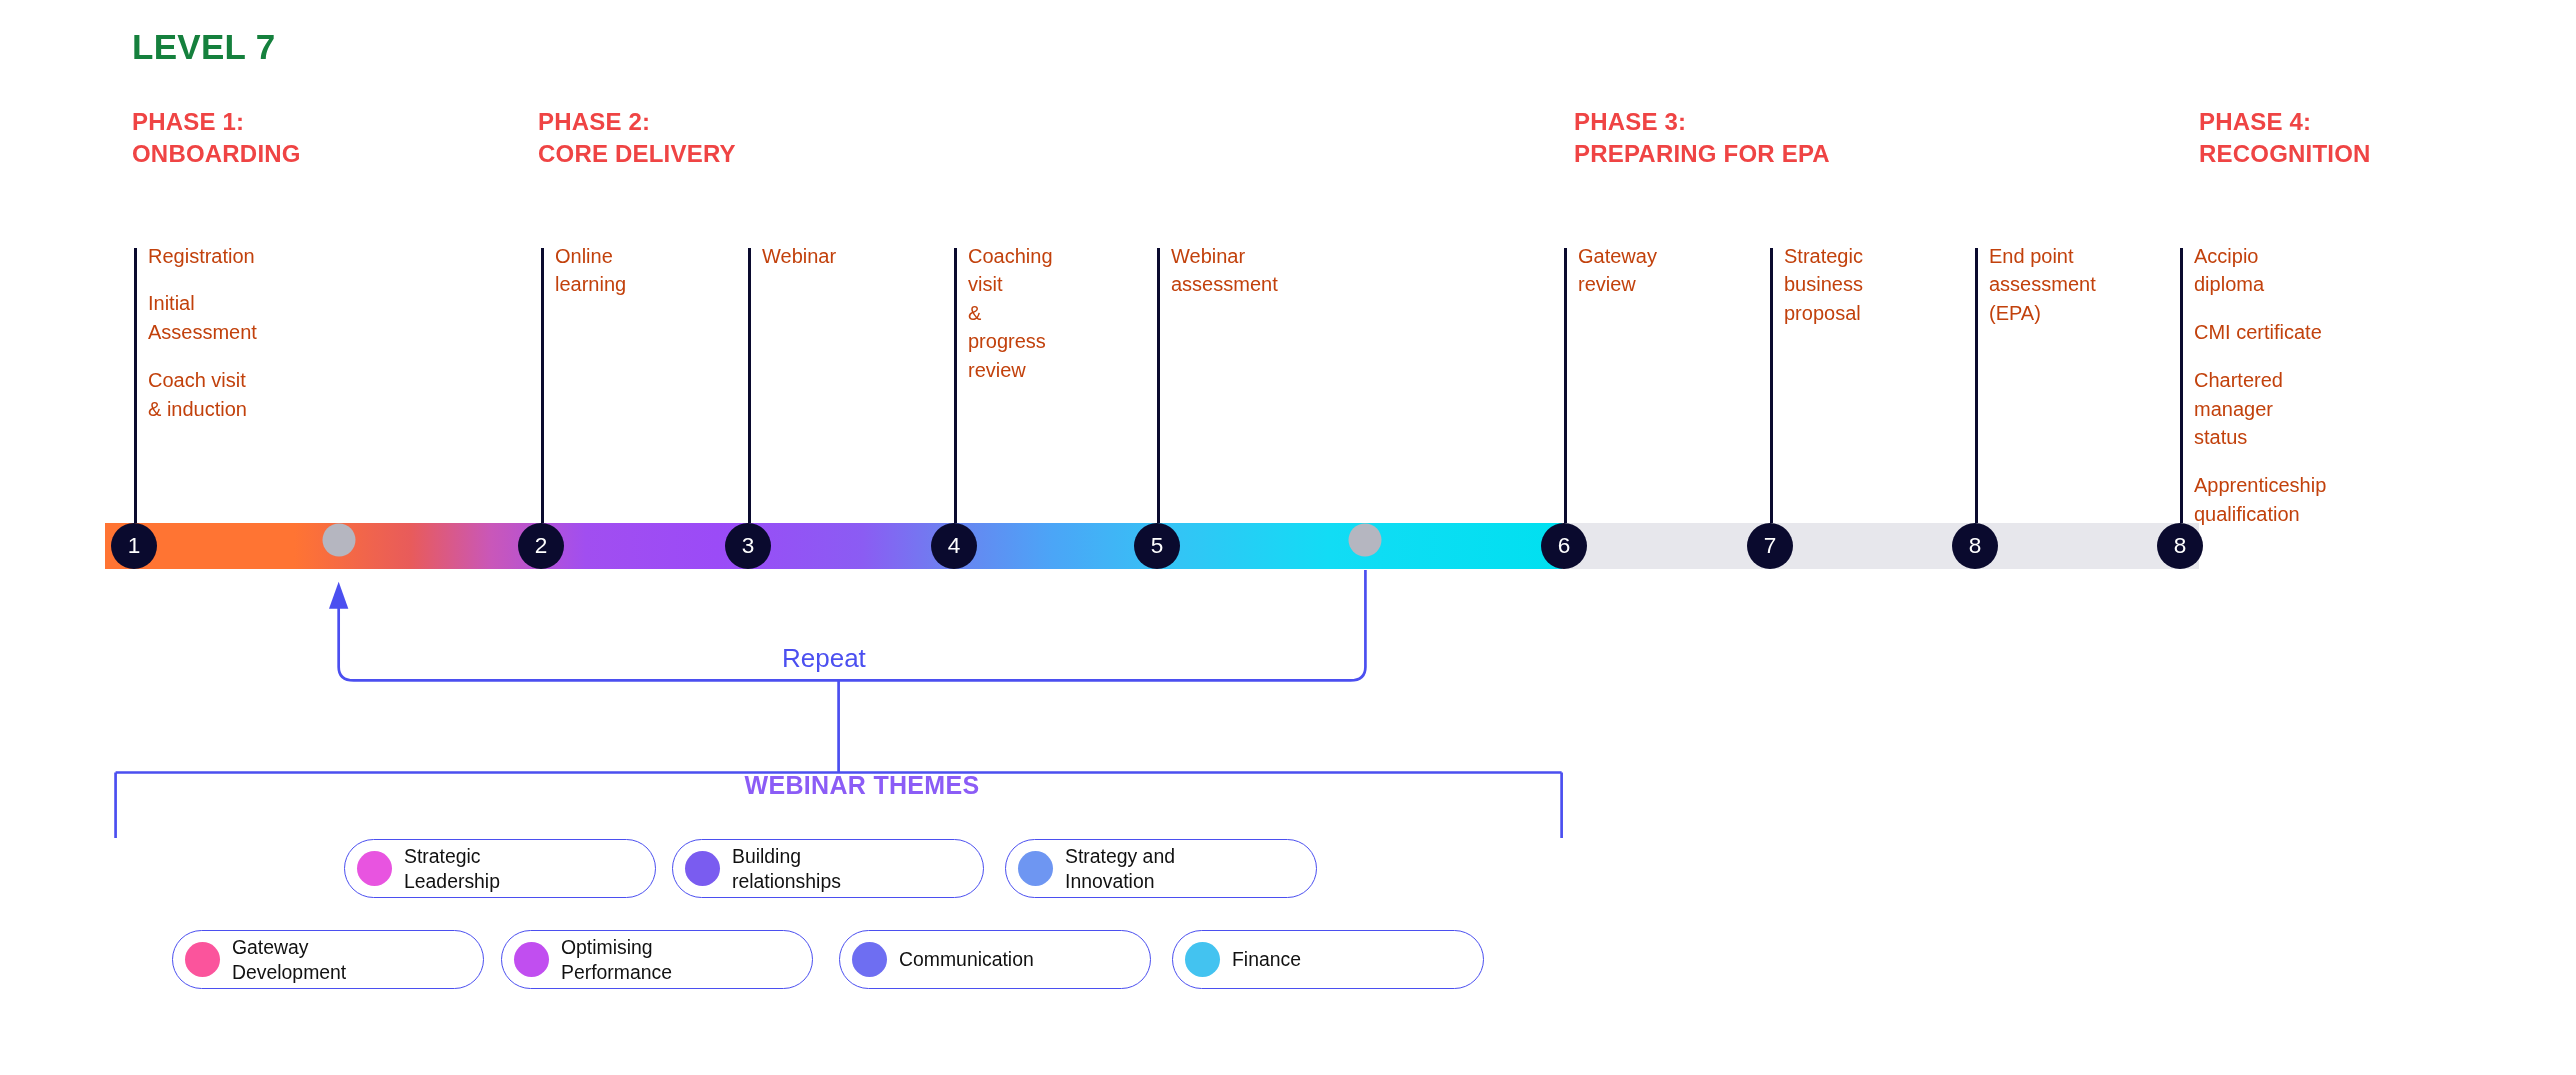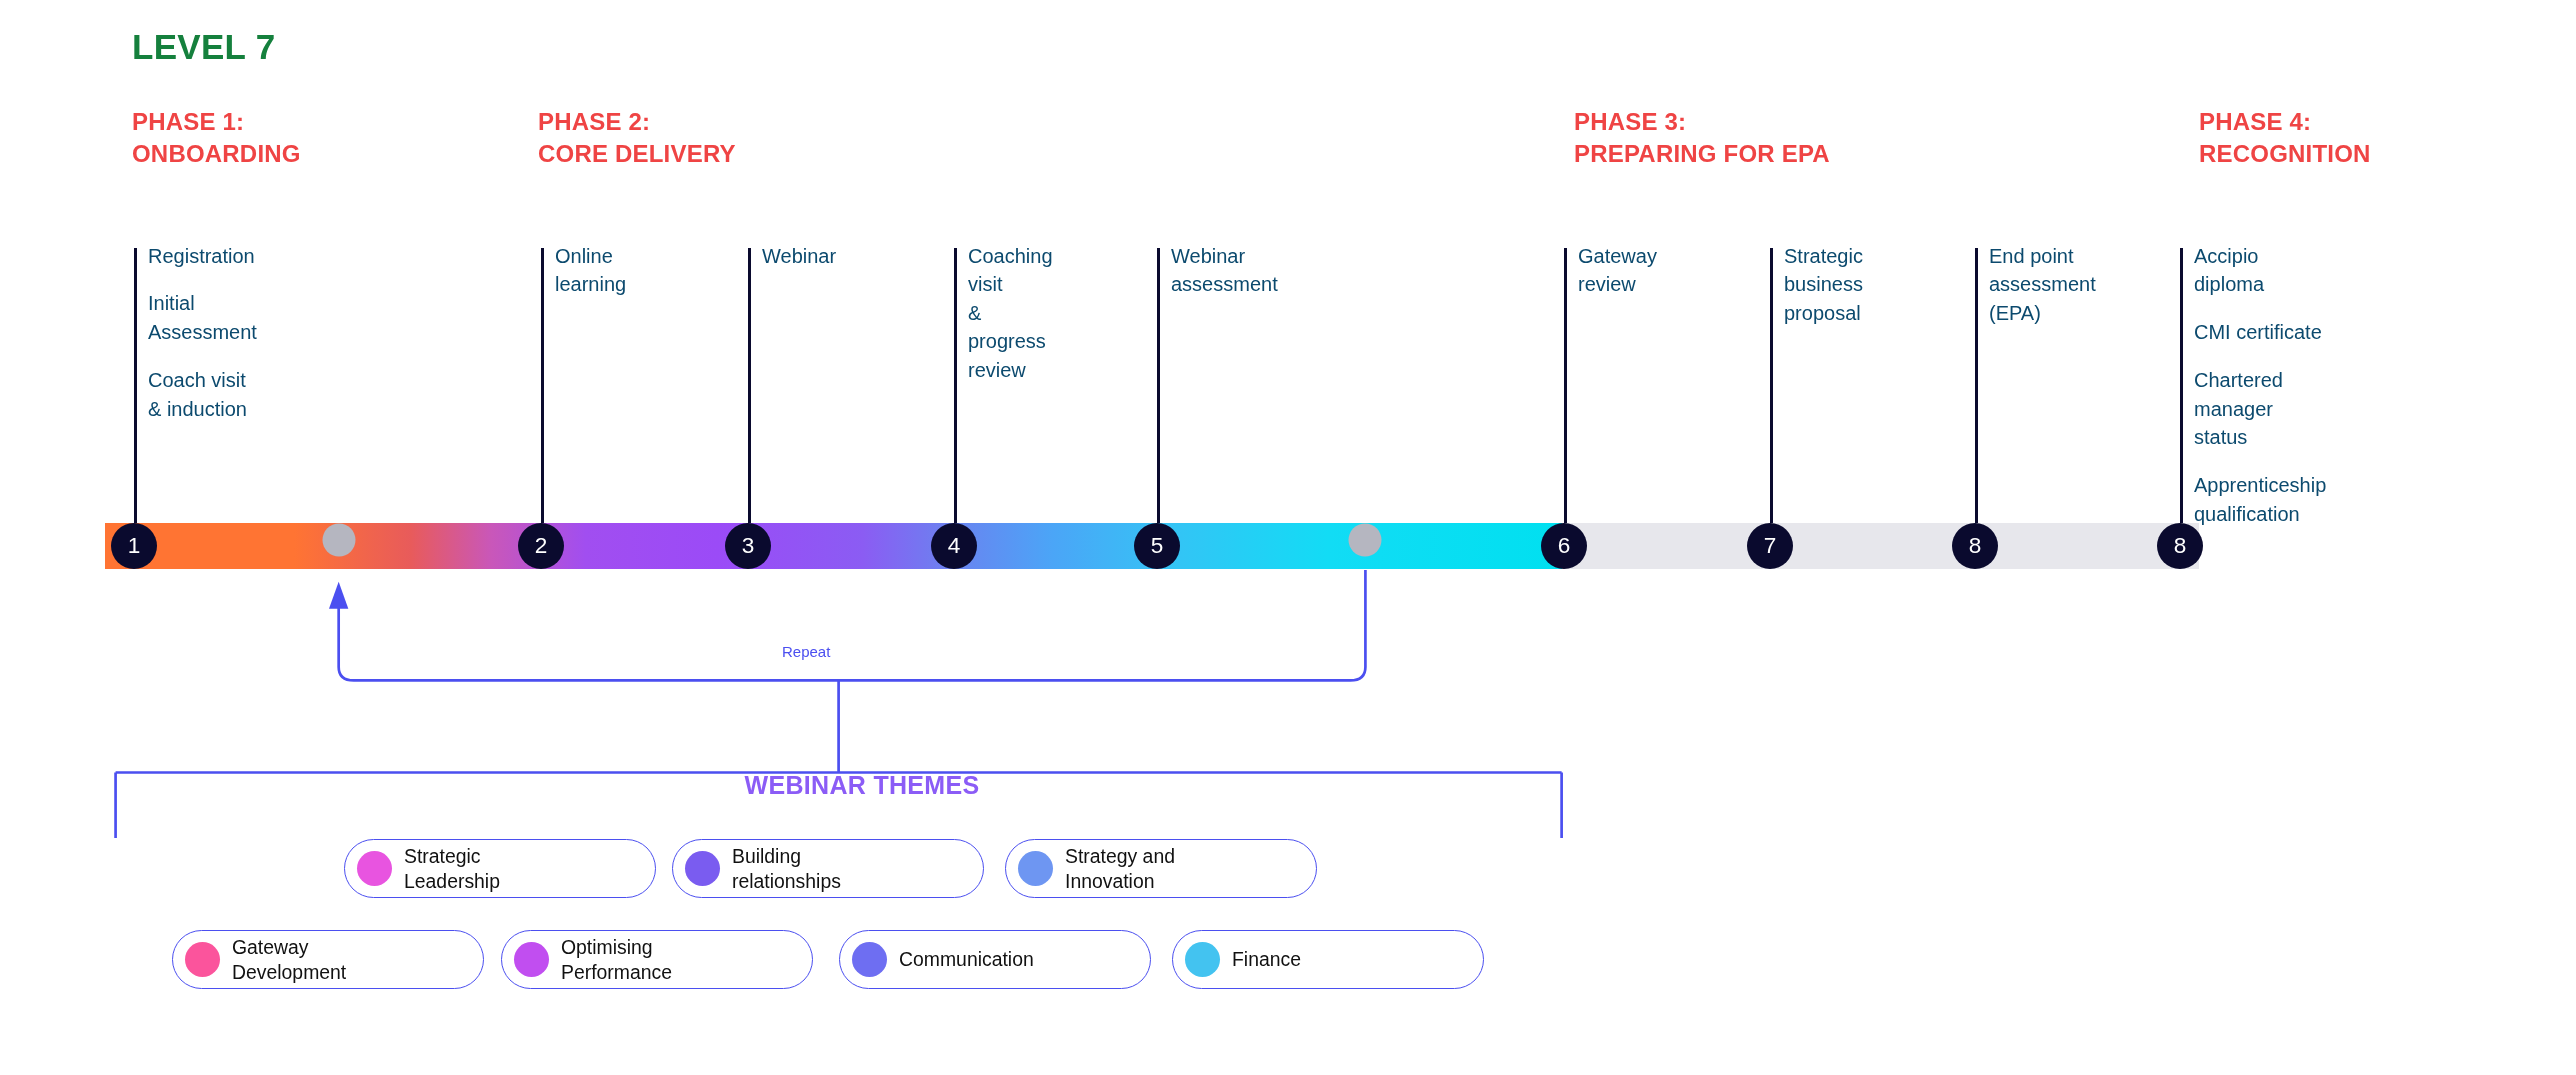--- a/index.html
+++ b/index.html
@@ -48,21 +48,21 @@
     position:absolute;
     left:0; top:0;
     width:2.7px;
     background:#0a0a2e;
   }
   .milestone .mtext{
     position:absolute;
     left:14px; top:-6.5px;
     font-size:20px;
     line-height:1.43;
-    color:#0c4a6e;
+    color:#c2410c;
     font-weight:400;
     white-space:pre-line;
   }
   .milestone .mtext .blk{ margin-bottom:19.4px; }
   .milestone .mtext .blk:last-child{ margin-bottom:0; }
 
   
   #bar{
     position:absolute;
     left:105px; top:523px;
@@ -295,15 +295,15 @@
       <div class="pill" style="left: 839px; top: 930px; width: 312px;">
         <span class="dot" style="background: rgb(110, 110, 242);"></span>
         <span class="plabel">Communication</span>
       </div>
       <div class="pill" style="left: 1172px; top: 930px; width: 312px;">
         <span class="dot" style="background: rgb(67, 195, 240);"></span>
         <span class="plabel">Finance</span>
       </div>
     </div>
 
-<div id="repeat-label-el" style="position: absolute; left: 782px; top: 643px; font-size: 15px; color: rgb(75, 79, 240); white-space: nowrap;">Repeat</div>
+<div id="repeat-label-el" style="position: absolute; left: 782px; top: 643px; font-size: 26px; color: rgb(75, 79, 240); white-space: nowrap;">Repeat</div>
   </div>
 
 
 </body></html>

